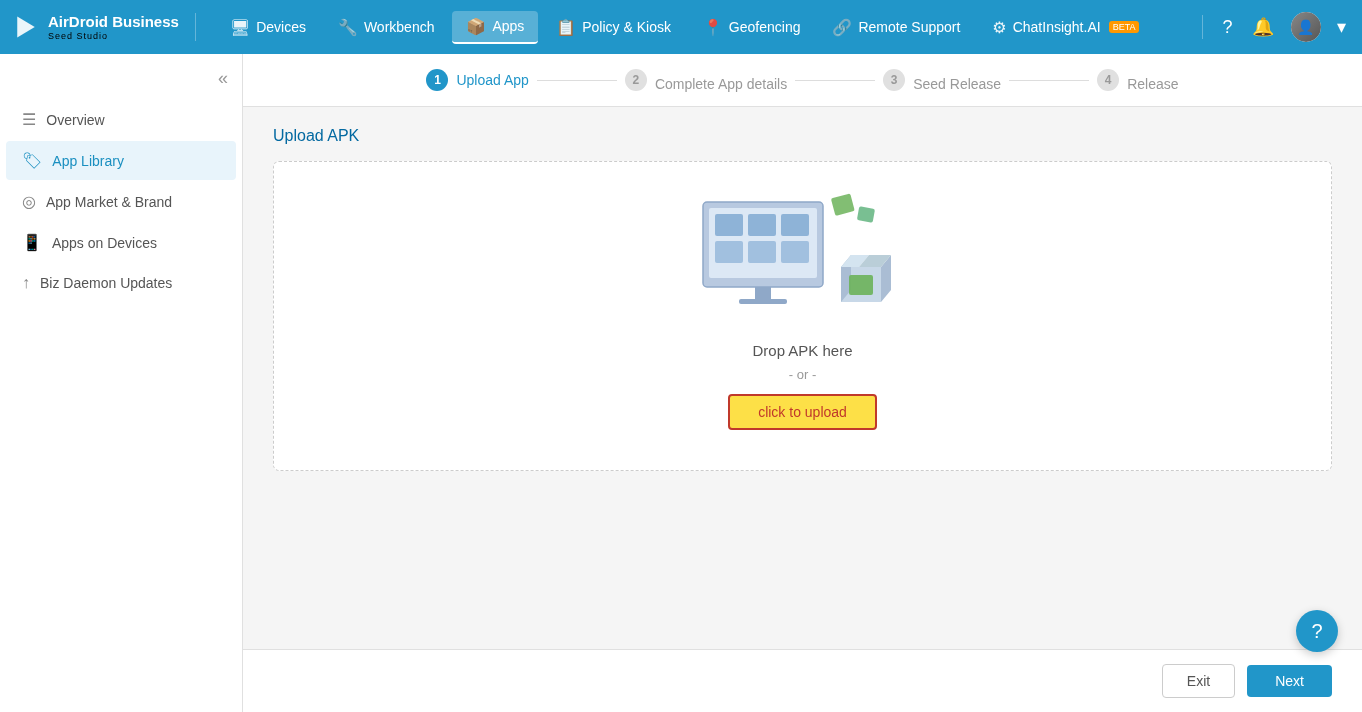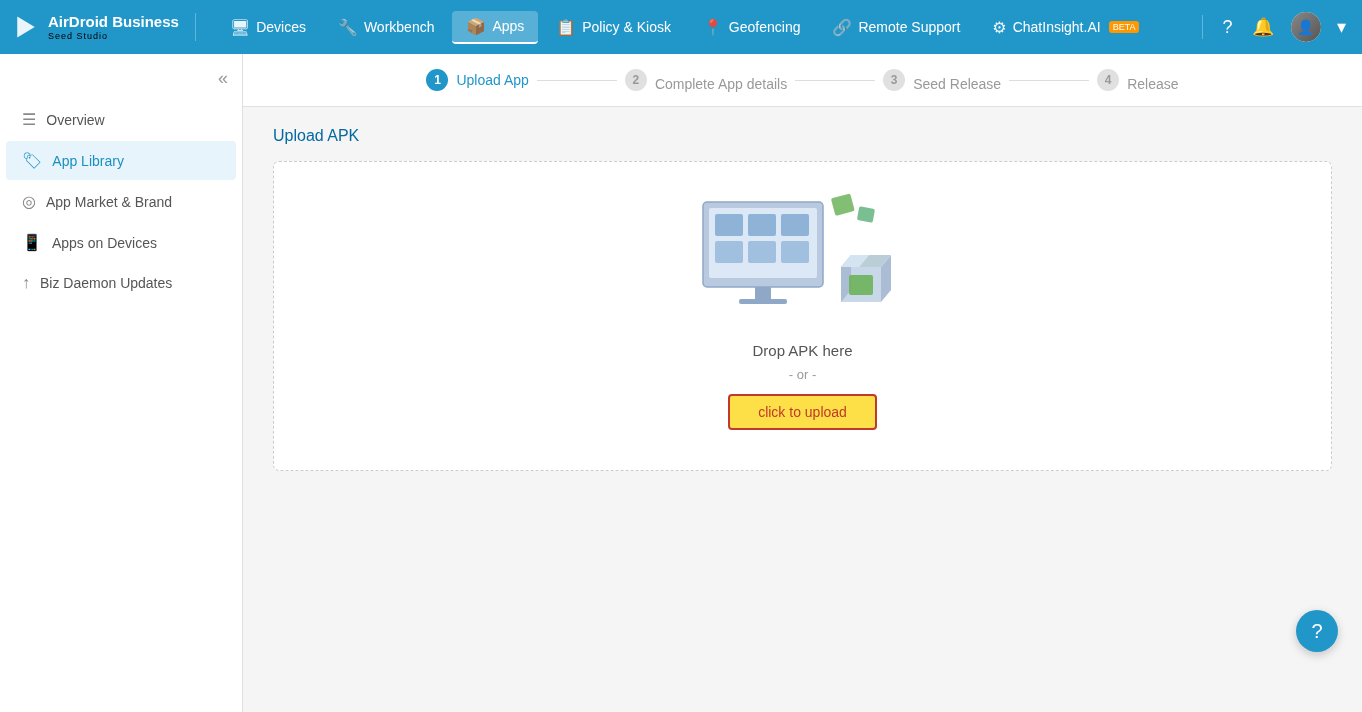--- a/index.html
+++ b/index.html
@@ -247,19 +247,23 @@
             </g>
           </svg>
         </div>
 
         <div class="drop-text">Drop APK here</div>
         <div class="drop-or">- or -</div>
         <button class="upload-btn">click to upload</button>
       </div>
     </div>
 
+    <div class="content-footer">
+      <button class="btn-exit">Exit</button>
+      <button class="btn-next">Next</button>
+    </div>
 
   </div>
 </div>
 
 <div class="help-fab">
   <span>?</span>
 </div>
 
 </body></html>

